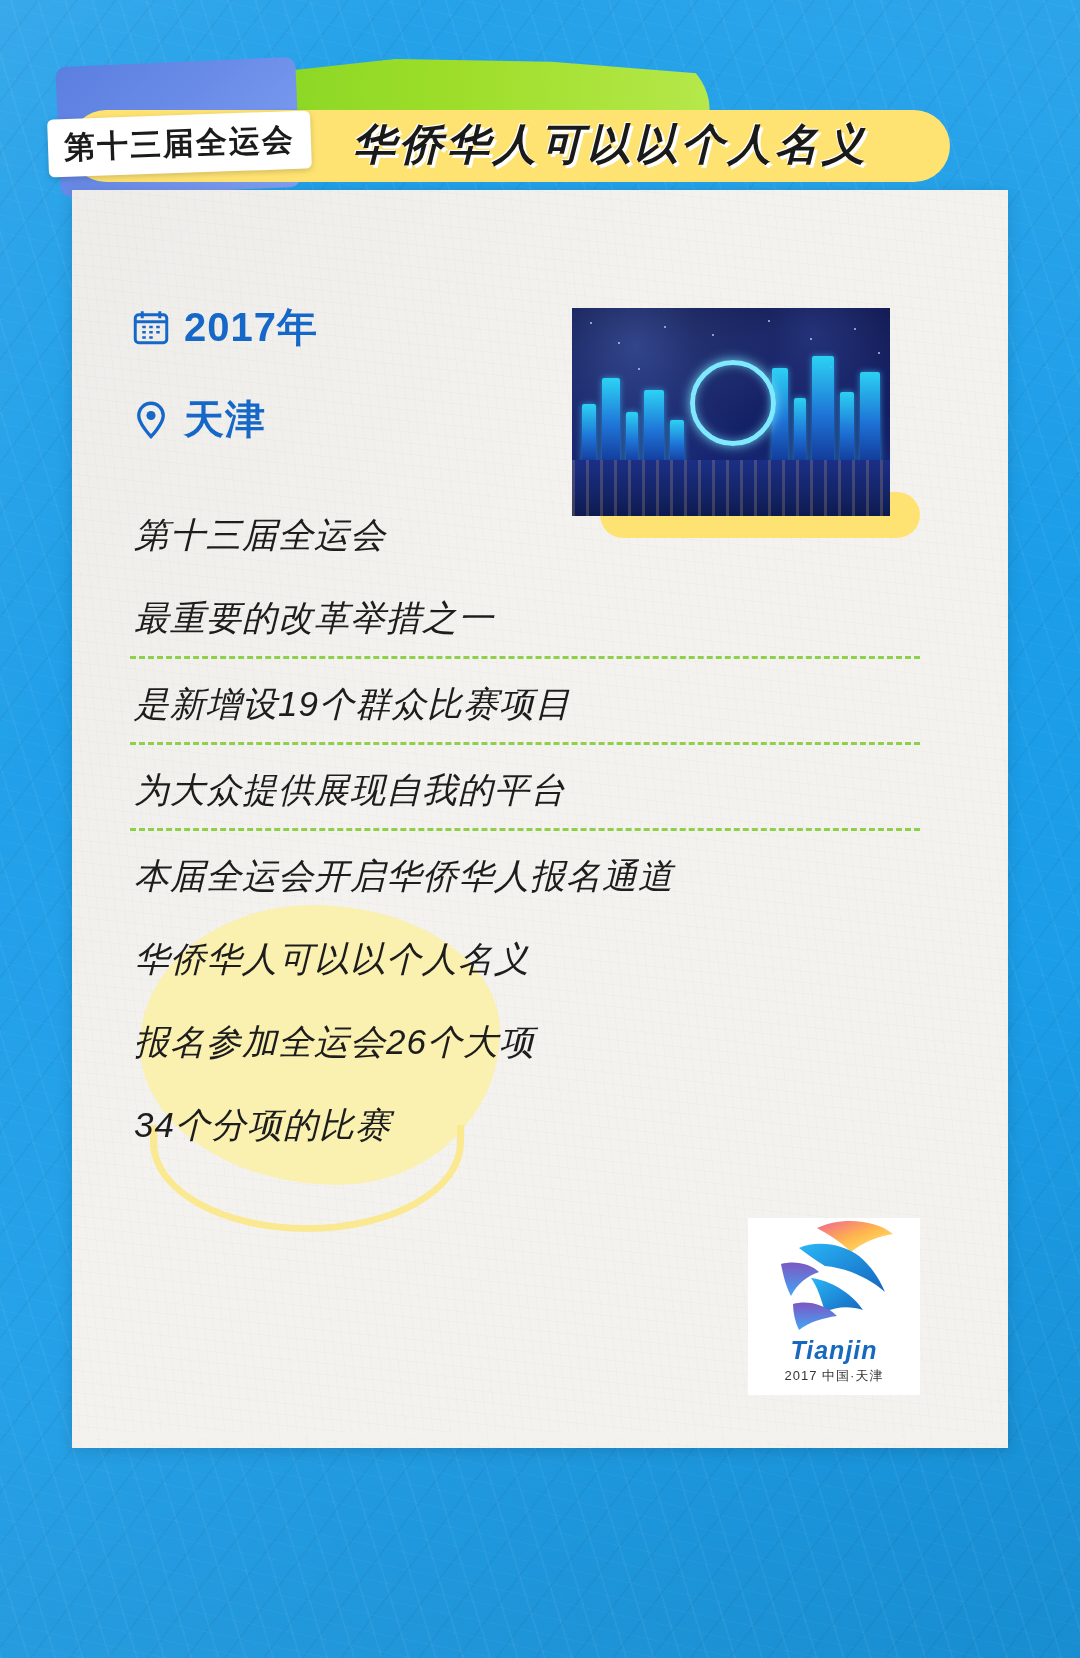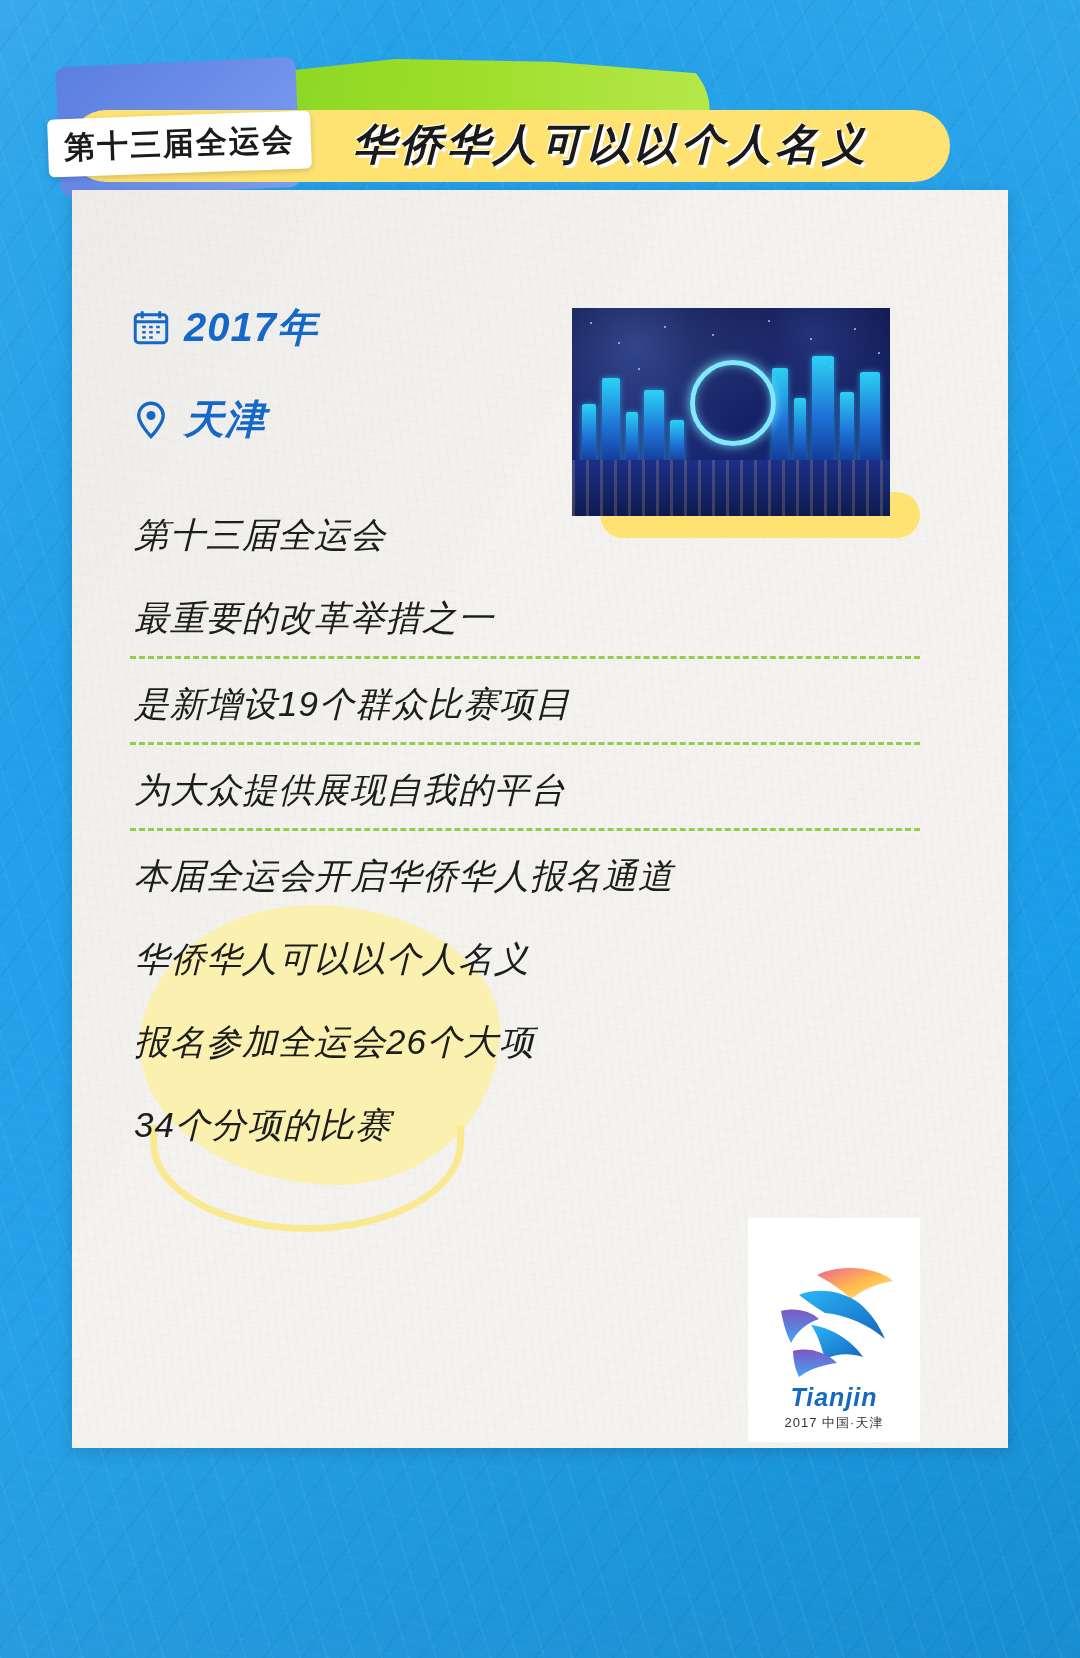--- a/index.html
+++ b/index.html
@@ -178,21 +178,20 @@
   .meta-row + .meta-row { margin-top: 22px; }
   .meta-icon {
     width: 54px;
     display: flex;
     justify-content: flex-start;
     align-items: center;
   }
   .meta-text {
     font-size: 40px;
     font-weight: bold;
-    font-style: italic;
     color: #1567c8;
     letter-spacing: 1px;
   }
 
   
   .thumb {
     position: absolute;
     left: 572px;
     top: 308px;
     width: 318px;
@@ -270,21 +269,21 @@
   .line.u-solid {
     border-bottom: 3px solid #8fd04a;
   }
 
   
   .emblem {
     position: absolute;
     left: 748px;
     top: 1218px;
     width: 172px;
-    height: 224px;
+    height: 177px;
     background: #ffffff;
     display: flex;
     flex-direction: column;
     align-items: center;
     justify-content: flex-end;
     padding-bottom: 10px;
     box-sizing: border-box;
   }
   .emblem-mark {
     position: relative;

